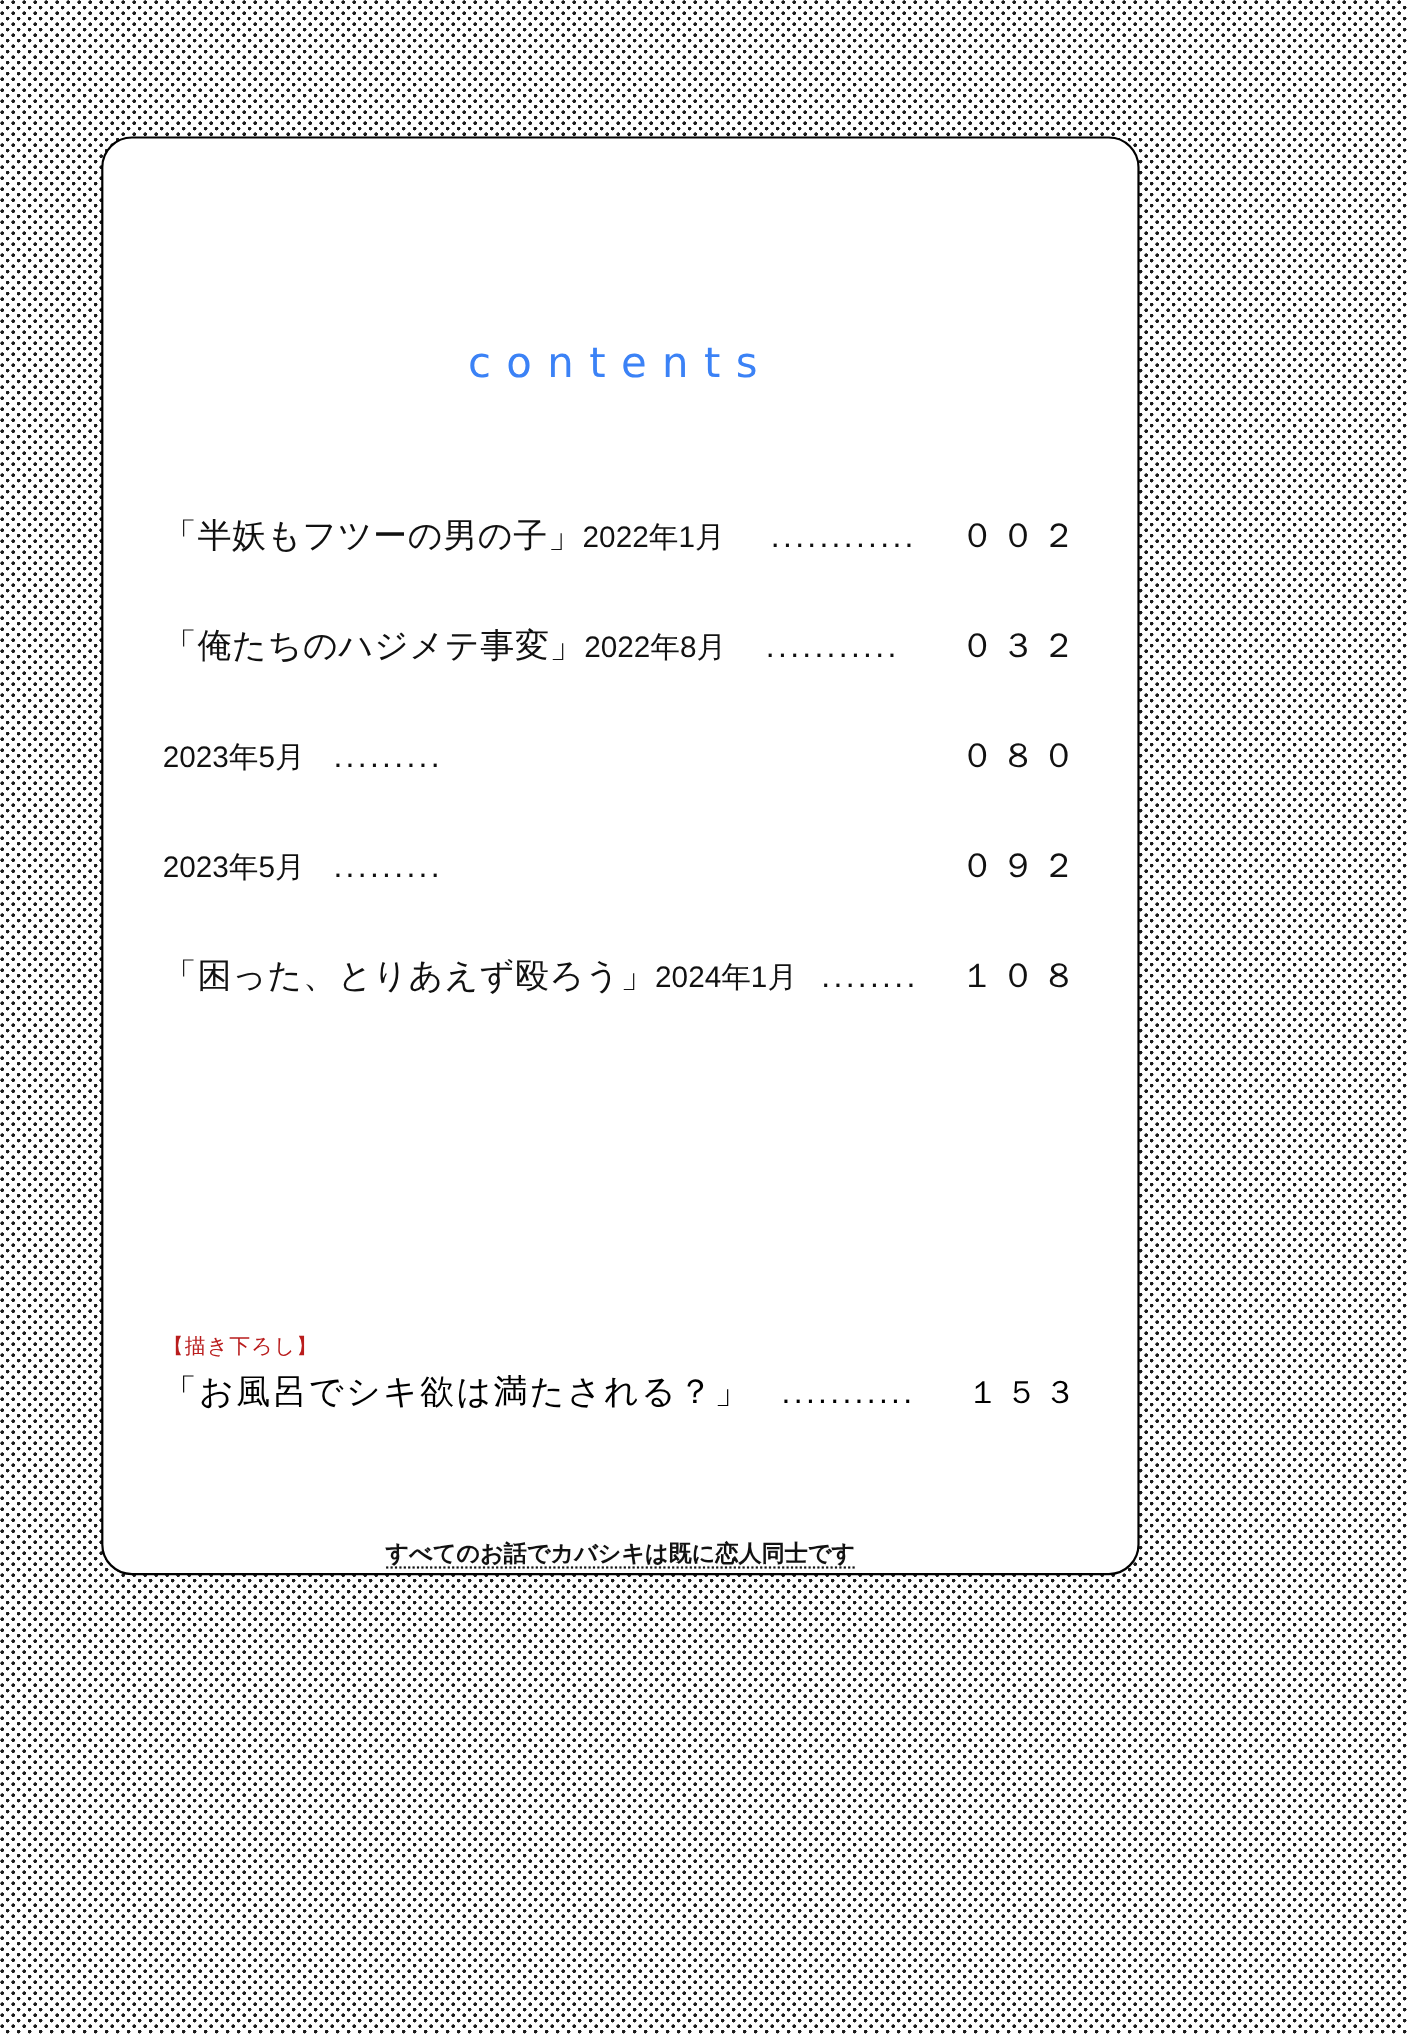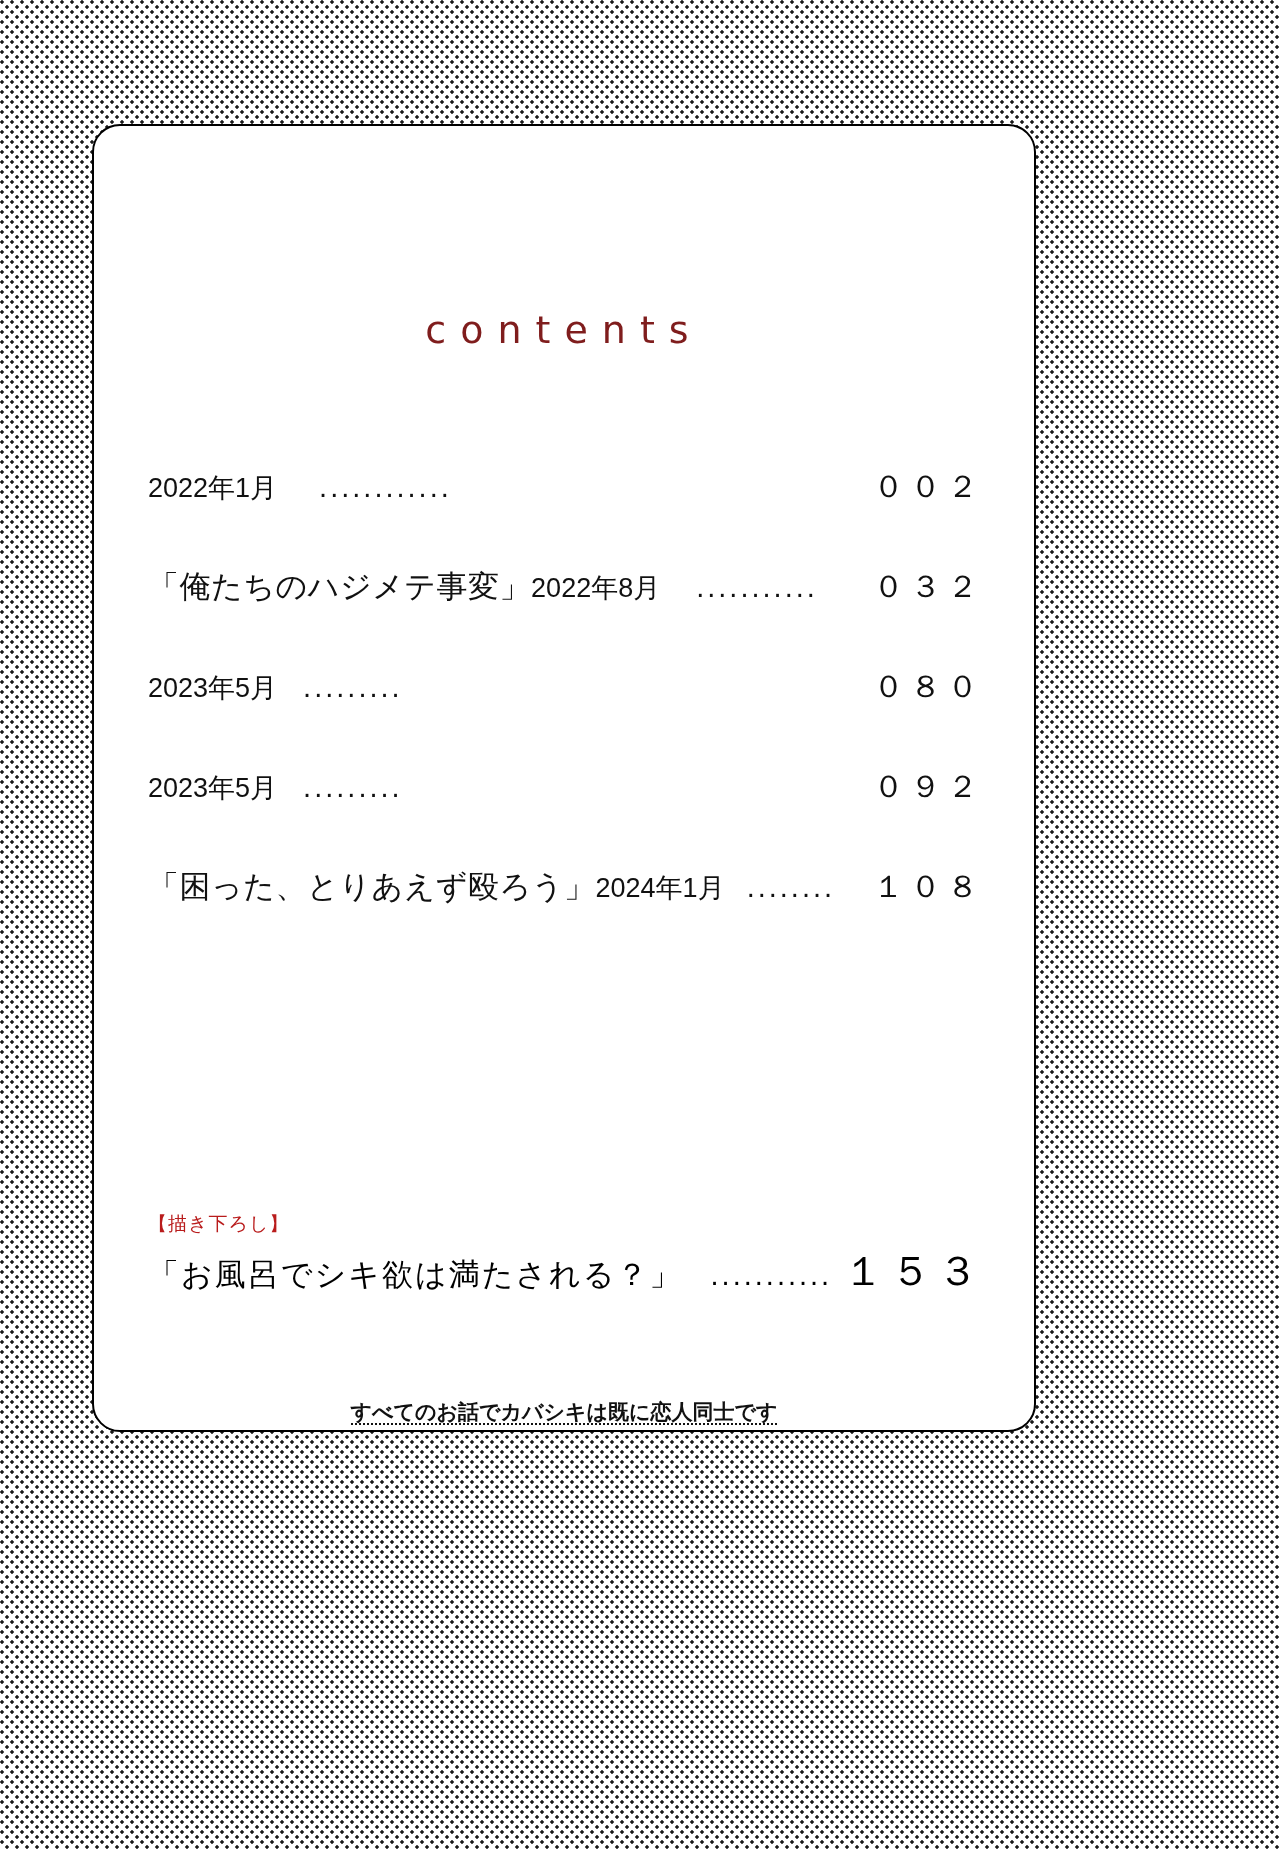--- a/index.html
+++ b/index.html
@@ -36,21 +36,21 @@
     box-sizing: border-box;
   }
   #contents-title {
     position: absolute;
     top: 182px;
     left: 0;
     width: 100%;
     text-align: center;
     font-size: 38px;
     letter-spacing: 14px;
-    color: #7f1d1d;
+    color: #3b82f6;
     font-family: "DejaVu Sans", sans-serif;
     font-weight: 400;
   }
   #toc {
     position: absolute;
     top: 340px;
     left: 54px;
     width: 836px;
   }
   .toc-row {
@@ -100,21 +100,21 @@
     position: absolute;
     top: 1118px;
     left: 54px;
     width: 836px;
     display: flex;
     align-items: baseline;
     white-space: nowrap;
   }
   #extra-row .title { font-size: 31px; letter-spacing: 2px; }
   #extra-row .leader { font-size: 29px; letter-spacing: 3px; margin-left: 28px; }
-  #extra-row .page { font-size: 41px; letter-spacing: 6px; margin-left: auto; }
+  #extra-row .page { font-size: 29px; letter-spacing: 6px; margin-left: auto; }
 
   #footnote {
     position: absolute;
     top: 1272px;
     left: 0;
     width: 100%;
     text-align: center;
     font-size: 21px;
     color: #111111;
     font-weight: 600;
@@ -128,20 +128,21 @@
 <body>
 
 <div id="page">
   <div id="card">
 
     <div id="contents-title">contents</div>
 
     <div id="toc">
 
       <div class="toc-row r1">
+        <span class="title">「半妖もフツーの男の子」</span>
         <span class="year">2022年1月</span>
         <span class="leader">............</span>
         <span class="page">００２</span>
       </div>
 
       <div class="toc-row r2">
         <span class="title">「俺たちのハジメテ事変」</span>
         <span class="year">2022年8月</span>
         <span class="leader">...........</span>
         <span class="page">０３２</span>

